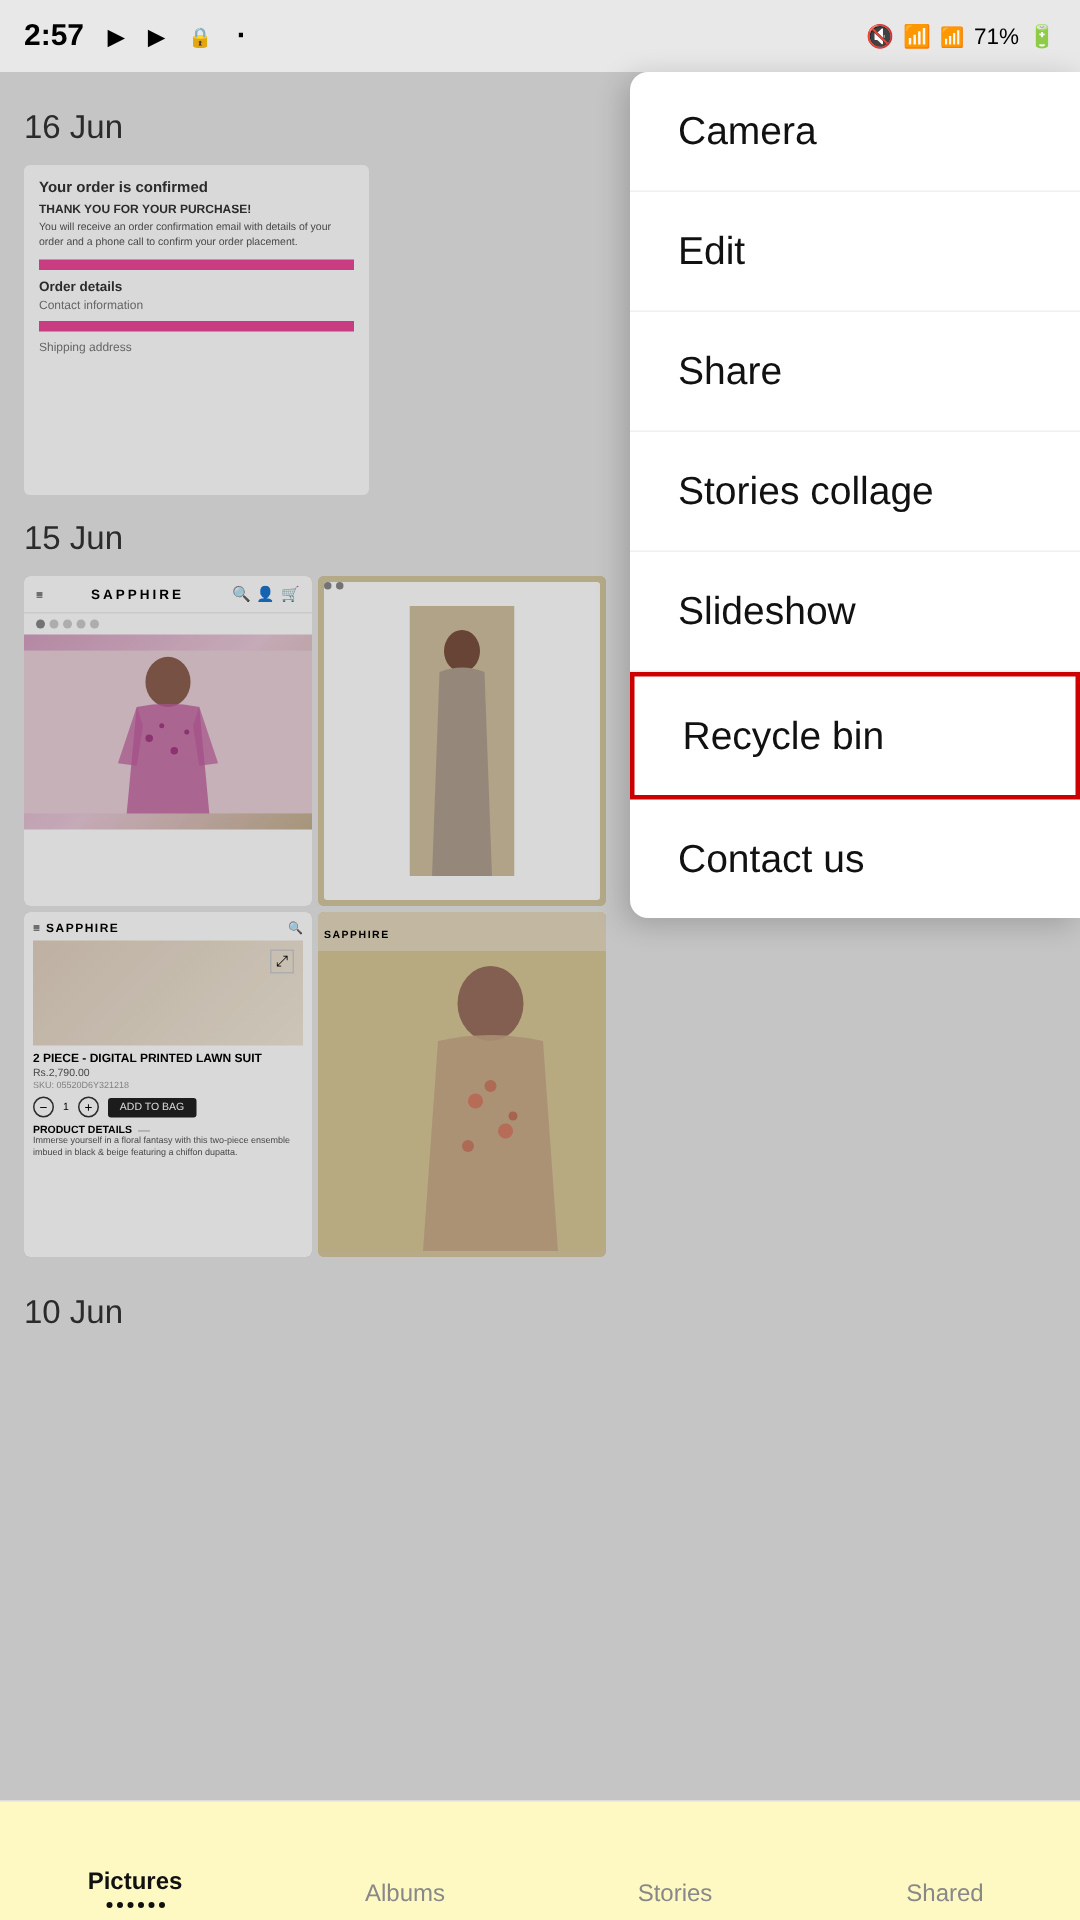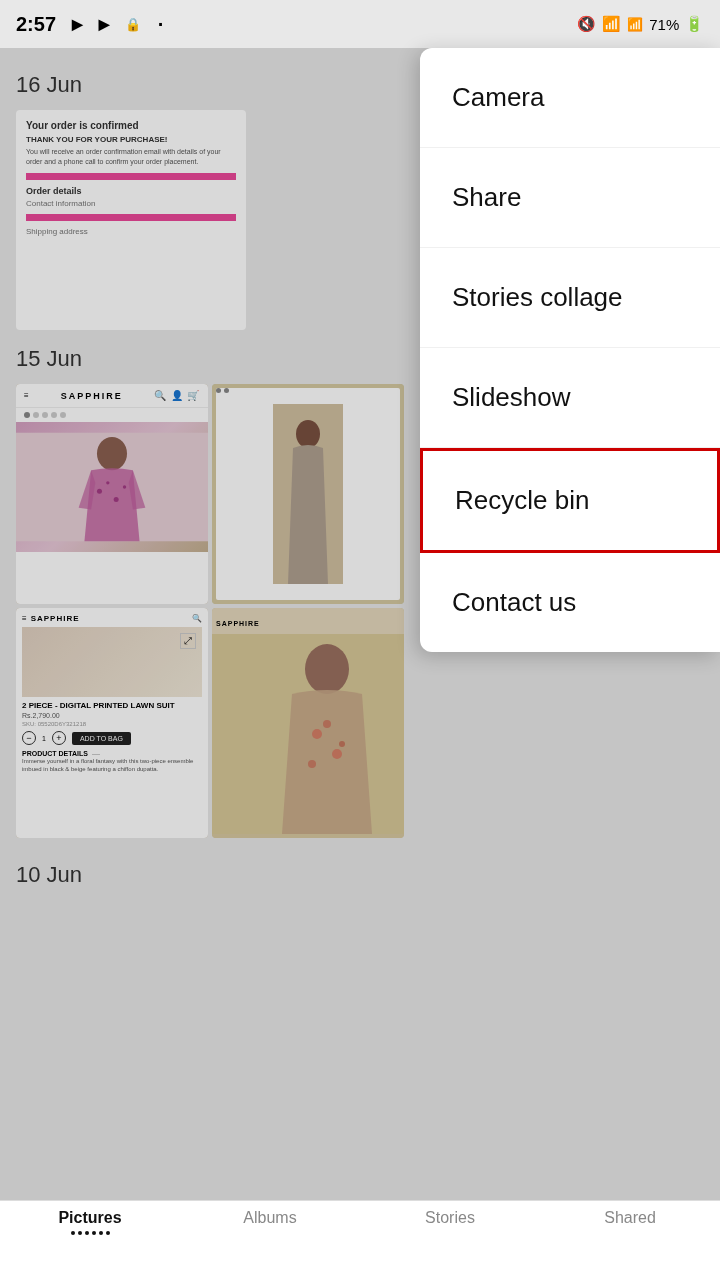--- a/index.html
+++ b/index.html
@@ -213,21 +213,21 @@
       top: 48px;
       right: 0;
       width: 300px;
       background: #fff;
       border-radius: 12px 0 0 12px;
       box-shadow: -4px 4px 20px rgba(0,0,0,0.2);
       z-index: 100;
       overflow: hidden;
     }
     .menu-item {
-      padding: 34px 32px;
+      padding: 24px 32px;
       font-size: 26px;
       font-weight: 400;
       color: #111;
       border-bottom: 1px solid #f0f0f0;
       cursor: pointer;
       display: flex;
       align-items: center;
       justify-content: space-between;
       position: relative;
     }
@@ -251,23 +251,23 @@
       font-weight: 700;
     }
 
     
     .bottom-nav {
       position: absolute;
       bottom: 0;
       left: 0;
       right: 0;
       height: 80px;
-      background: #ffffff;
-      display: flex;
-      align-items: flex-start;
+      background: #fef9c3;
+      display: flex;
+      align-items: flex-end;
       justify-content: space-around;
       border-top: 1px solid #ddd;
       z-index: 10;
     }
     .nav-item {
       display: flex;
       flex-direction: column;
       align-items: center;
       gap: 4px;
       flex: 1;
@@ -463,20 +463,23 @@
   <div class="date-header" style="margin-top: 24px;">10 Jun</div>
 </div>
 
 <div class="overlay-dim"></div>
 
 <div class="dropdown-menu">
   <div class="menu-item">
     <span>Camera</span>
   </div>
   <div class="menu-item">
+    <span>Edit</span>
+  </div>
+  <div class="menu-item">
     <span>Share</span>
   </div>
   <div class="menu-item">
     <span>Stories collage</span>
   </div>
   <div class="menu-item">
     <span>Slideshow</span>
   </div>
   <div class="menu-item highlighted">
     <span>Recycle bin</span>

